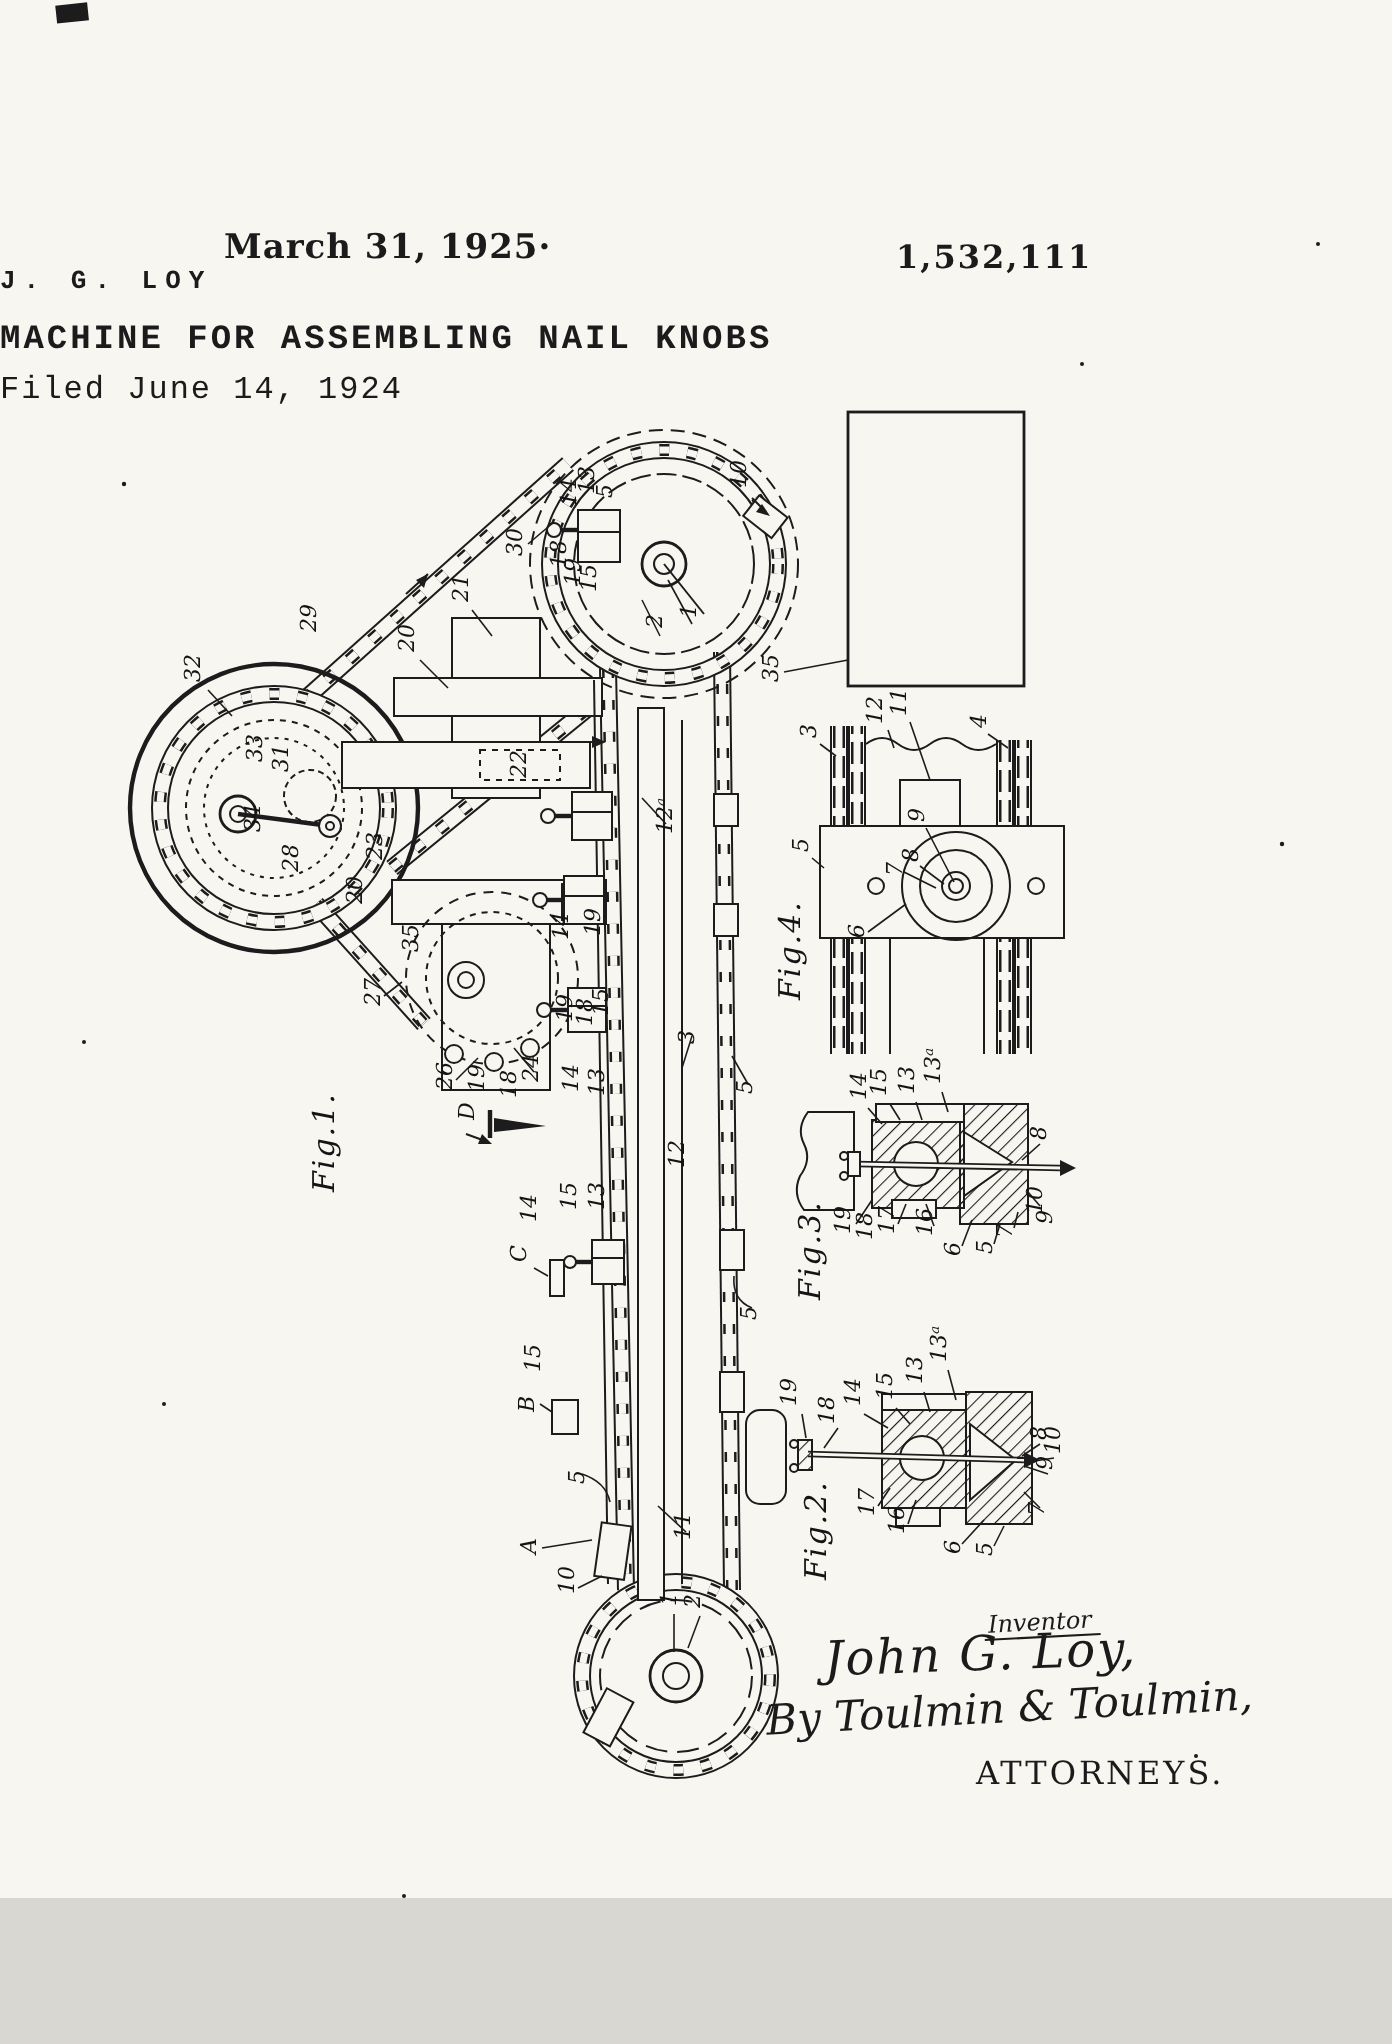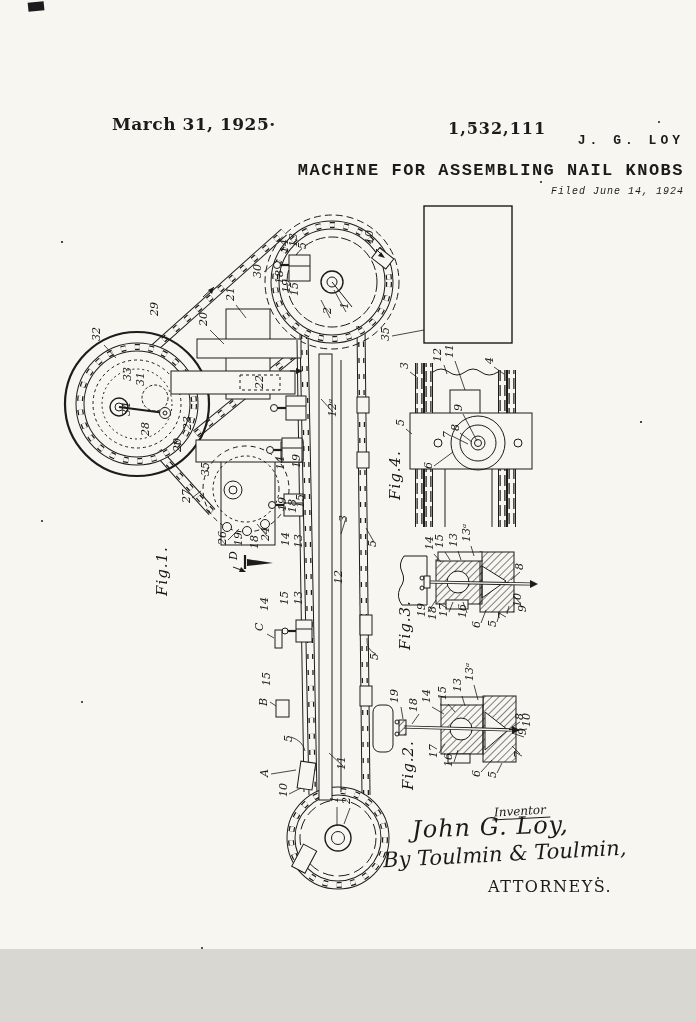--- a/index.html
+++ b/index.html
@@ -4,24 +4,24 @@
 <style>
   html,body{margin:0;padding:0;background:#d9d7d2;}
   .page{
     position:relative;width:696px;height:949px;margin:0 auto;
     background:#f7f6f1;overflow:hidden;
     font-family:"DejaVu Serif", serif;color:#1b1b1b;
   }
   .hdr{position:absolute;white-space:nowrap;}
   .hdr-date{left:112px;top:114px;font-size:17px;font-weight:bold;letter-spacing:.5px;}
   .hdr-num{left:448px;top:119px;font-size:16px;font-weight:bold;letter-spacing:1px;}
-  .hdr-center{left:0;width:684px;text-align:right;font-family:"Liberation Mono","DejaVu Sans Mono",monospace;}
+  .hdr-center{left:0;width:684px;text-align:left;font-family:"Liberation Mono","DejaVu Sans Mono",monospace;}
   .hdr-name{top:133px;font-size:13px;font-weight:bold;letter-spacing:4px;}
   .hdr-title{top:161px;font-size:17px;font-weight:bold;letter-spacing:1.5px;}
-  .hdr-filed{top:186px;font-size:10px;letter-spacing:1px;font-style:italic;}
+  .hdr-filed{top:186px;font-size:16px;letter-spacing:1px;}
   svg.drawing{position:absolute;left:0;top:0;}
   .sig{position:absolute;white-space:nowrap;font-style:italic;}
   .sig-inventor-label{left:492px;top:804px;font-size:12px;transform:rotate(-3deg);border-bottom:1px solid #1b1b1b;padding:0 4px 0 2px;}
   .sig-inventor{left:412px;top:813px;font-size:24px;transform:rotate(-2deg);letter-spacing:1px;}
   .sig-attorney{left:383px;top:842px;font-size:21px;transform:rotate(-3deg);}
   .sig-attorneys-label{left:488px;top:877px;font-size:16px;font-style:normal;letter-spacing:1.5px;}
   
   .ln{stroke:#1c1c1c;fill:none;stroke-width:1;}
   .ln14{stroke:#1c1c1c;fill:none;stroke-width:1.4;}
   .ln22{stroke:#1c1c1c;fill:none;stroke-width:2.2;}

